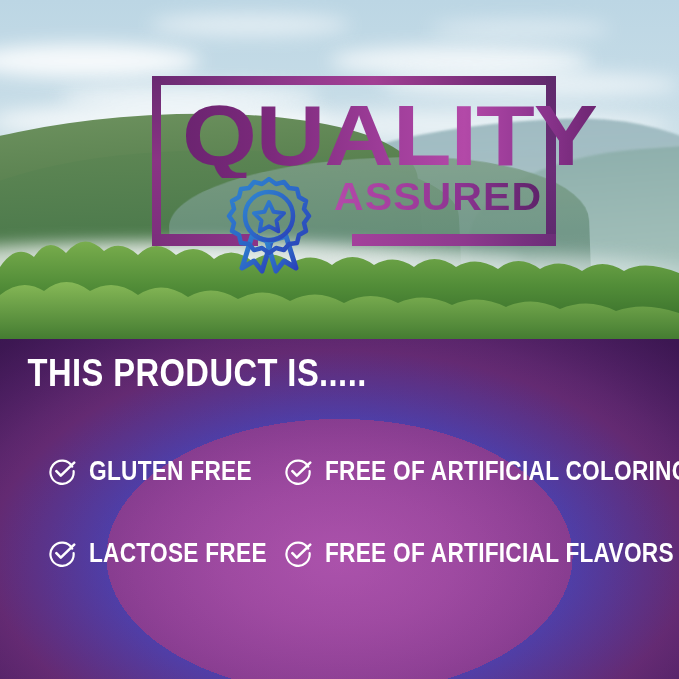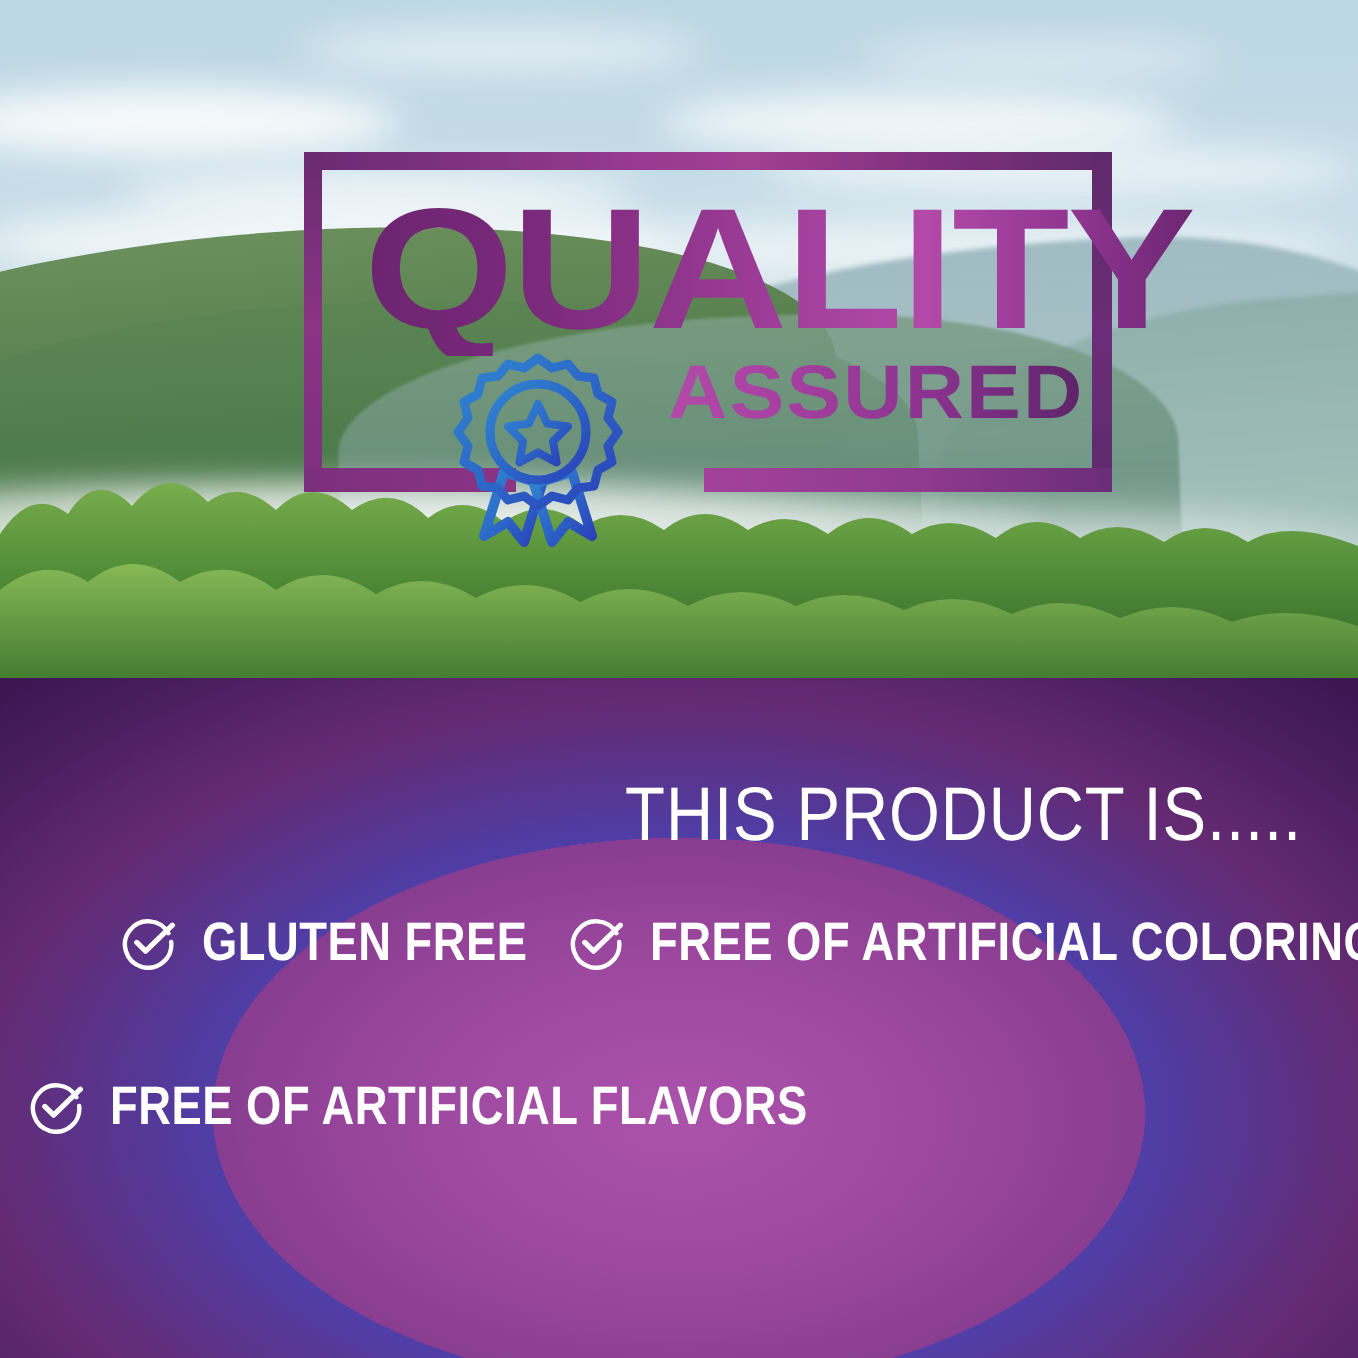--- a/index.html
+++ b/index.html
@@ -151,37 +151,36 @@
         #5a2670 84%,
         #4a1f62 100%);
   }
   .panel-inner{
     position:absolute;inset:0;
     background:radial-gradient(ellipse 72% 88% at 50% 66%,rgba(185,90,185,.35) 0%,rgba(150,60,155,.12) 40%,rgba(40,12,60,.18) 78%,rgba(32,8,52,.42) 100%);
   }
 
   .panel-title{
     position:absolute;left:0;top:352px;width:679px;
-    text-align:right;
+    text-align:left;
     font-family:"Liberation Sans",sans-serif;
-    font-size:38px;font-weight:400;letter-spacing:.5px;
+    font-size:38px;font-weight:700;letter-spacing:.5px;
     color:#ffffff;
     white-space:nowrap;
-    margin-top:35px;
   }
   .panel-title span{display:inline-block;transform:scaleX(.86);}
 
   .features{
     position:absolute;left:0;top:430px;width:679px;
   }
   .frow{
     display:flex;align-items:center;height:82px;
   }
   .fitem{display:flex;align-items:center;}
-  .fitem.col-l{width:270px;padding-left:60px;box-sizing:border-box;}
+  .fitem.col-l{width:270px;padding-left:48px;box-sizing:border-box;}
   .fitem.col-r{flex:1;padding-left:14px;box-sizing:border-box;}
   .chk{
     width:28px;height:28px;flex:0 0 28px;margin-right:13px;
     position:relative;
   }
   .flabel{
     font-family:"Liberation Sans",sans-serif;
     font-size:27px;font-weight:700;letter-spacing:.3px;
     color:#fff;white-space:nowrap;
     display:inline-block;transform:scaleX(.84);transform-origin:left center;
@@ -297,20 +296,29 @@
           <svg width="28" height="28" viewBox="0 0 28 28">
             <path d="M24.2,9.6 A11.6,11.6 0 1 0 25.6,14" fill="none" stroke="#fff" stroke-width="2.2" stroke-linecap="round"></path>
             <path d="M8.4,14.2 L12.8,18.6 L26.2,5.6" fill="none" stroke="#fff" stroke-width="2.6" stroke-linecap="round" stroke-linejoin="round"></path>
           </svg>
         </span>
         <span class="flabel">FREE OF ARTIFICIAL COLORING</span>
       </div>
     </div>
 
     <div class="frow">
+      <div class="fitem col-l">
+        <span class="chk">
+          <svg width="28" height="28" viewBox="0 0 28 28">
+            <path d="M24.2,9.6 A11.6,11.6 0 1 0 25.6,14" fill="none" stroke="#fff" stroke-width="2.2" stroke-linecap="round"></path>
+            <path d="M8.4,14.2 L12.8,18.6 L26.2,5.6" fill="none" stroke="#fff" stroke-width="2.6" stroke-linecap="round" stroke-linejoin="round"></path>
+          </svg>
+        </span>
+        <span class="flabel">LACTOSE FREE</span>
+      </div>
       <div class="fitem col-r">
         <span class="chk">
           <svg width="28" height="28" viewBox="0 0 28 28">
             <path d="M24.2,9.6 A11.6,11.6 0 1 0 25.6,14" fill="none" stroke="#fff" stroke-width="2.2" stroke-linecap="round"></path>
             <path d="M8.4,14.2 L12.8,18.6 L26.2,5.6" fill="none" stroke="#fff" stroke-width="2.6" stroke-linecap="round" stroke-linejoin="round"></path>
           </svg>
         </span>
         <span class="flabel">FREE OF ARTIFICIAL FLAVORS</span>
       </div>
     </div>

